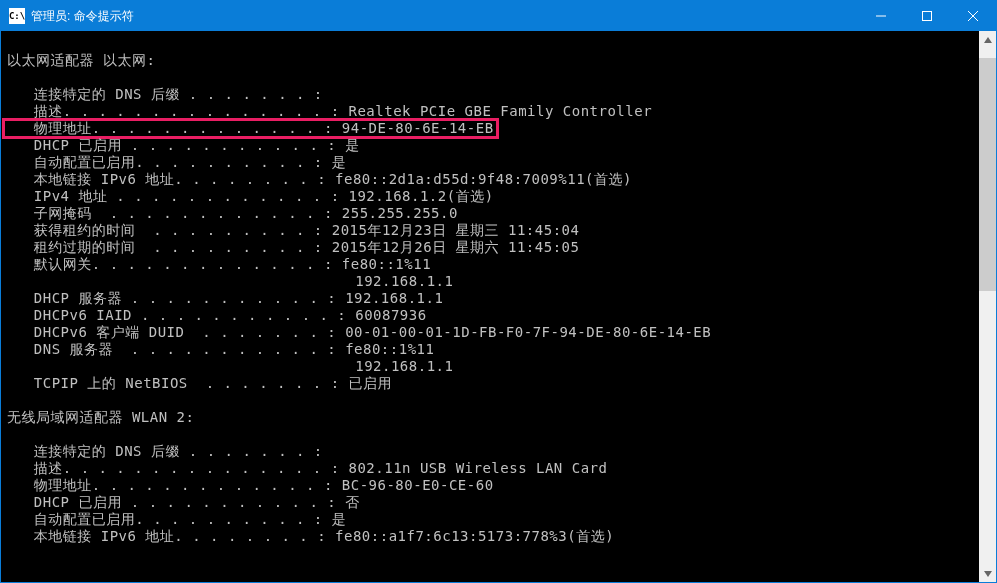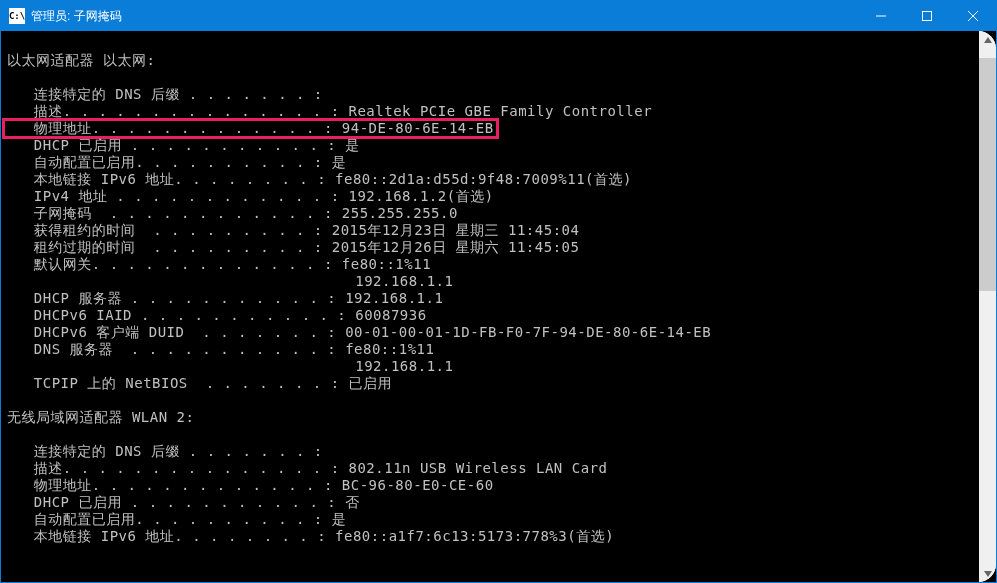--- a/index.html
+++ b/index.html
@@ -48,21 +48,20 @@
       justify-content: center;
       color: #fff;
       font-size: 12px;
       cursor: pointer;
     }
     .content-wrap {
       flex: 1;
       display: flex;
       background: #000;
       overflow: hidden;
-      border-radius: 18px;
     }
     .terminal {
       flex: 1;
       padding: 4px 0 0 6px;
       color: #c0c0c0;
       font-size: 14px;
       line-height: 17px;
       white-space: pre;
       letter-spacing: 0.5px;
       overflow: hidden;
@@ -104,21 +103,21 @@
       margin-left: -3px;
     }
     .line { display: block; }
   </style>
 </head>
 <body>
 
 <div class="window">
   <div class="titlebar">
     <span class="titlebar-icon">C:\</span>
-    <span class="titlebar-title">管理员: 子网掩码</span>
+    <span class="titlebar-title">管理员: 命令提示符</span>
     <span class="titlebar-spacer"></span>
     <div class="titlebar-btn">
       <svg width="10" height="10" viewBox="0 0 10 10">
           <path d="M0 5h10" stroke="#fff" stroke-width="1"></path>
         </svg>
     </div>
     <div class="titlebar-btn">
       <svg width="10" height="10" viewBox="0 0 10 10">
           <rect x="0.5" y="0.5" width="9" height="9" fill="none" stroke="#fff" stroke-width="1"></rect>
         </svg>

